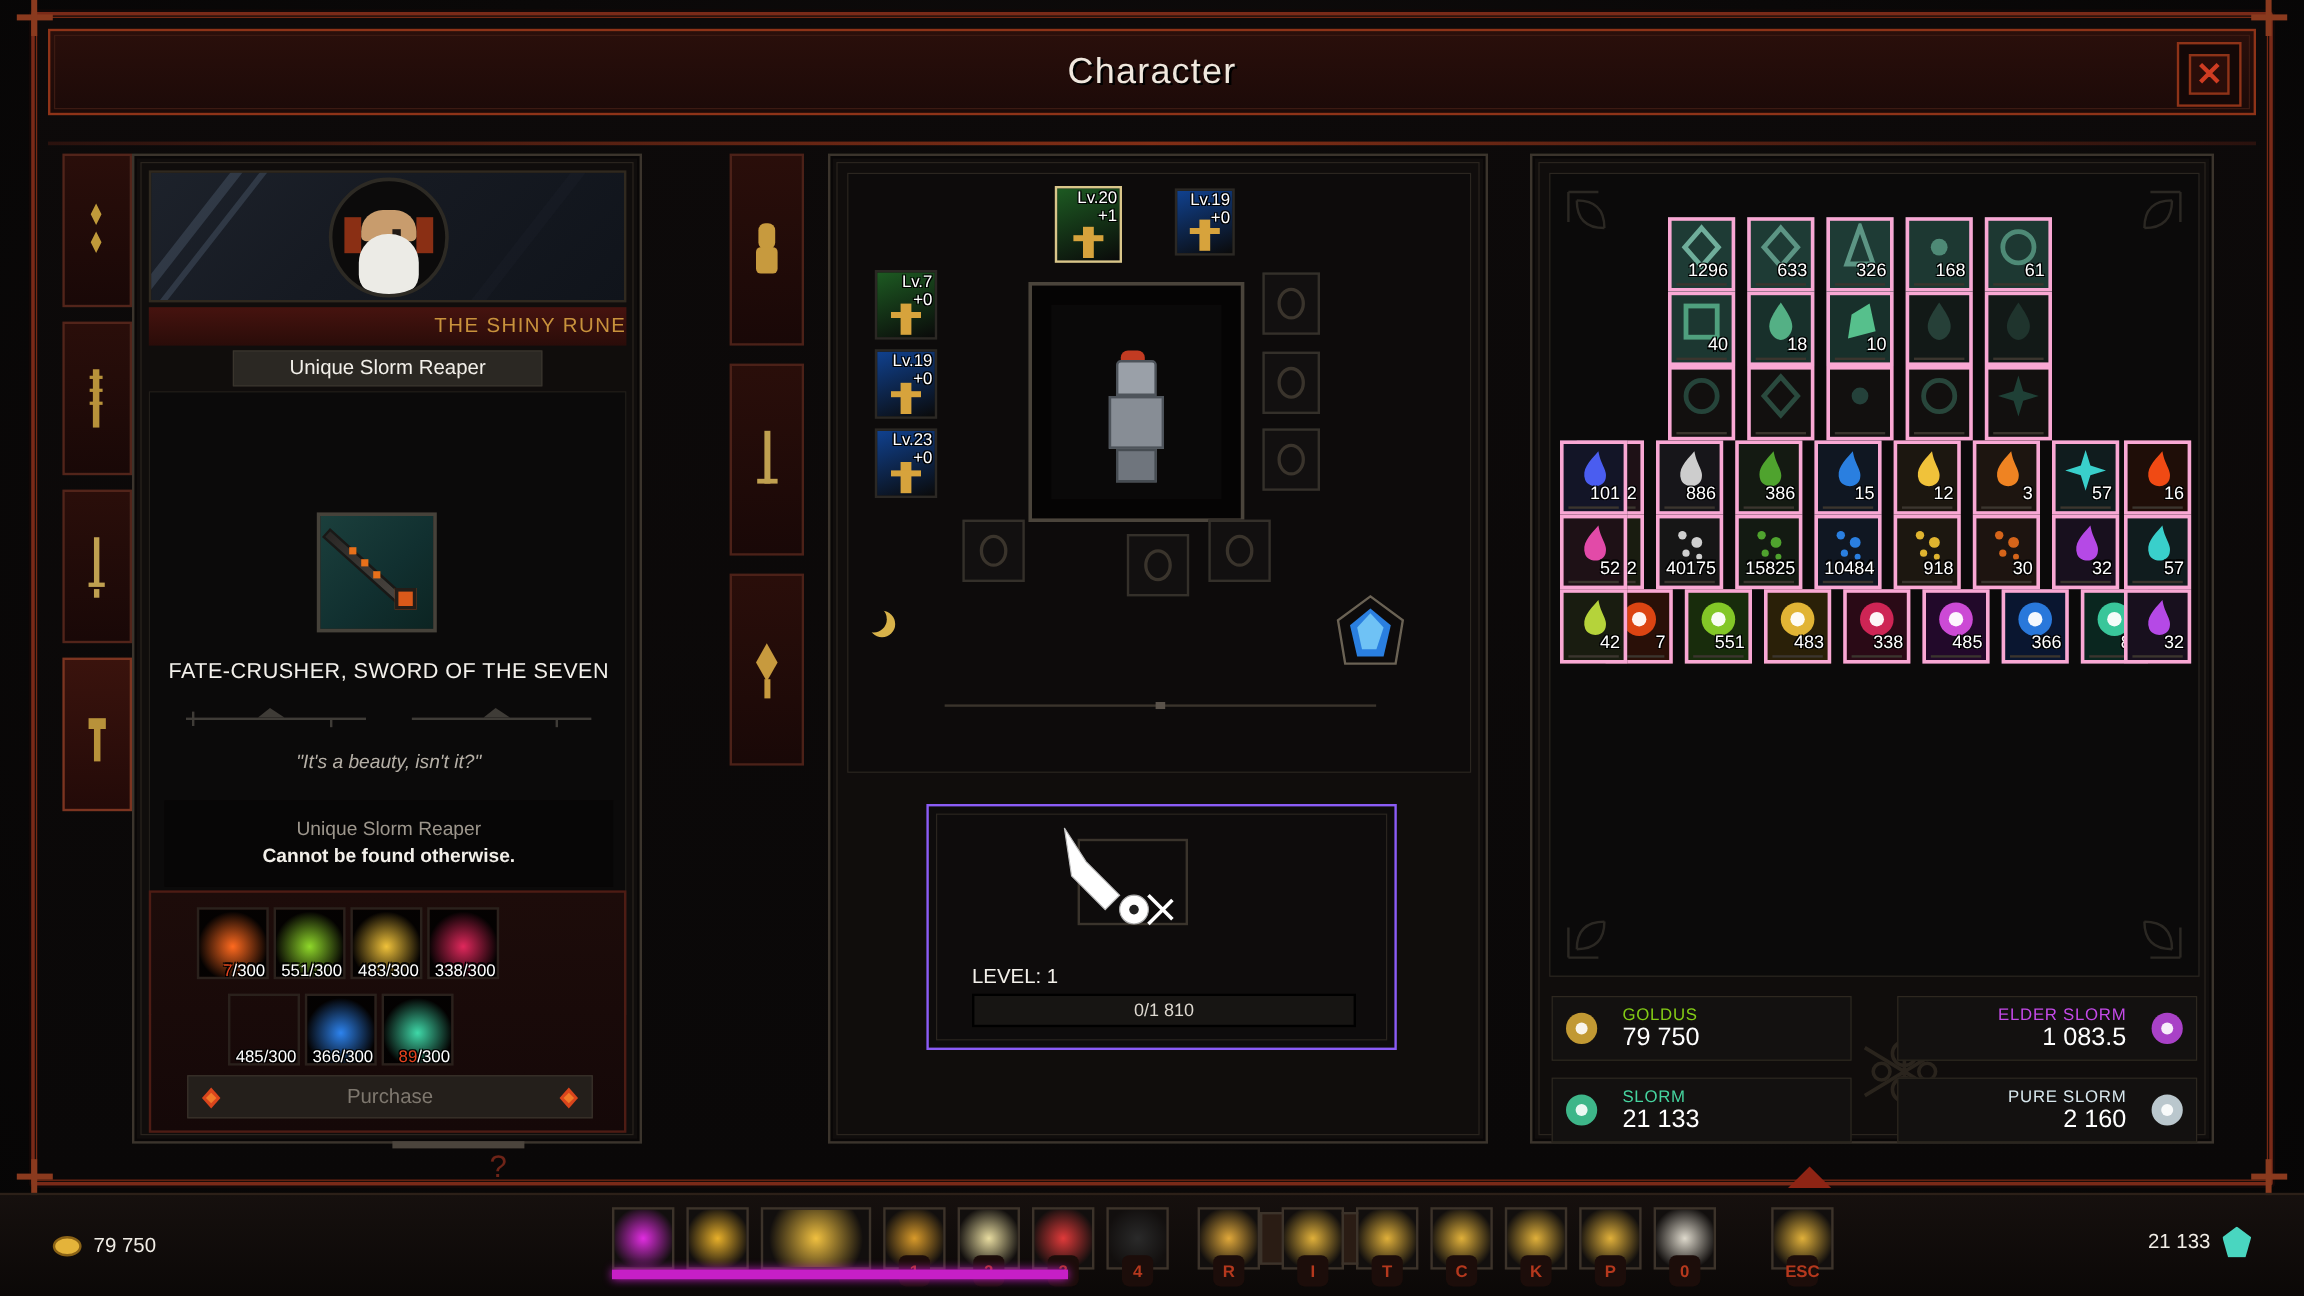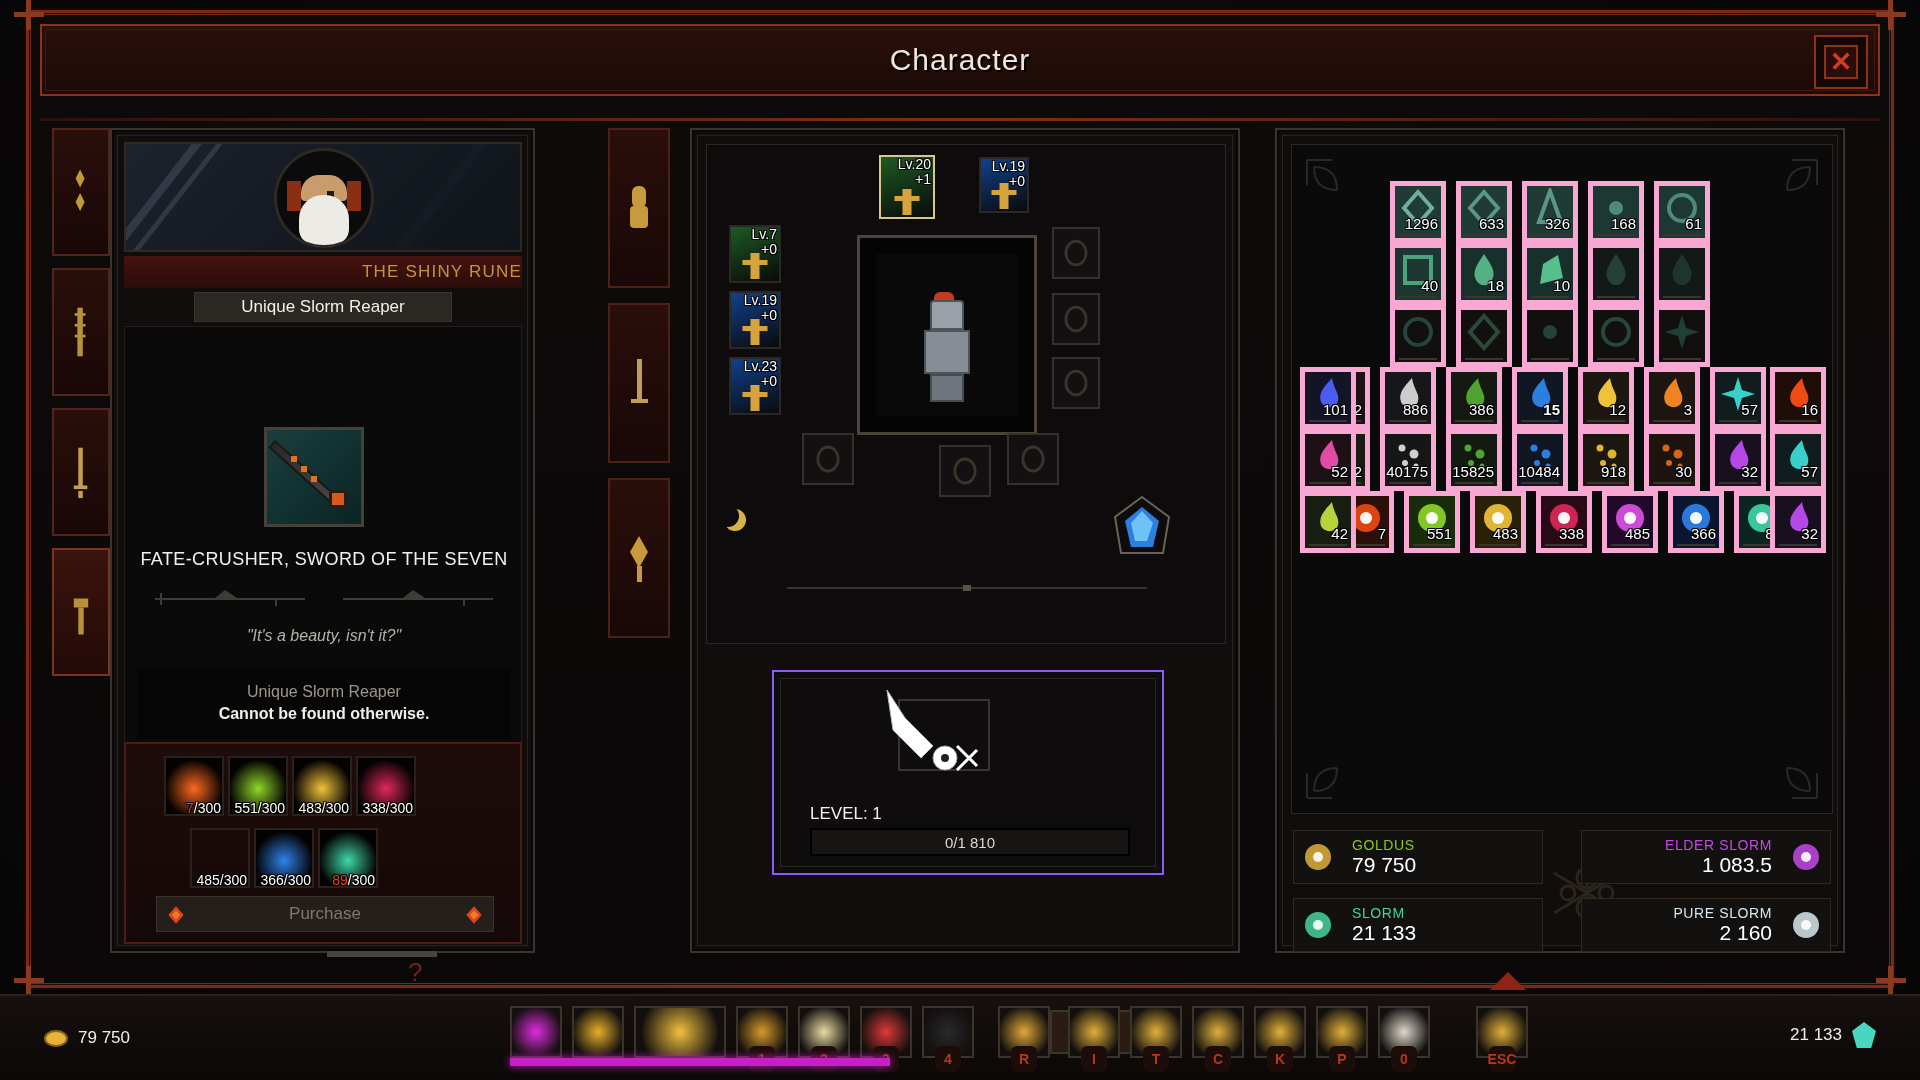--- a/index.html
+++ b/index.html
@@ -166,21 +166,21 @@
   .wlevel{ position:absolute; left:36px; top:132px; color:#f3f0ea; font-size:17px; }
   .wbar{ position:absolute; left:36px; top:156px; width:320px; height:28px;
     background:#171513; border:2px solid #000; display:flex; align-items:center;
     justify-content:center; }
   .wbar span{ color:#ddd8d0; font-size:15px; }
 
   
   .rightpanel{ left:1275px; top:128px; width:570px; height:825px; }
   .rp-inv{ position:absolute; left:14px; top:14px; width:542px; height:670px;
     background:#0b0a0a; border:1px solid #2b2620; }
-  .invcell{ position:absolute; width:56px; height:62px; border:5px solid #f9a8d4;
+  .invcell{ position:absolute; width:56px; height:62px; border:3px solid #f9a8d4;
     background:#141211; }
   .invcell .cnt{ position:absolute; right:3px; bottom:6px; font-size:15px; color:#fff;
     text-shadow:1px 1px 0 #000,-1px 1px 0 #000,1px -1px 0 #000,-1px -1px 0 #000; }
   .invcell .underline{ position:absolute; left:4px; bottom:2px; right:4px; height:2px;
     background:#3b352e; }
   .gem{ position:absolute; left:50%; top:22px; transform:translate(-50%,-50%); }
 
   .orn{ position:absolute; opacity:.5; }
 
   .cur-wrap{ position:absolute; left:16px; top:700px; width:538px; height:130px; }
@@ -608,21 +608,21 @@
           <div class="cnt">886</div>
           <div class="underline"></div>
         </div>
         <div class="invcell" style="left: 154px; top: 222px; background: rgb(20, 26, 18);">
           <svg class="gem" width="40" height="40" viewBox="0 0 40 40">
             <path d="M24 4 C16 13 10 19 13 28 C16 35 28 35 30 27 C32 20 26 16 24 4 Z" fill="#4fa32e"></path>
           </svg>
           <div class="cnt">386</div>
           <div class="underline"></div>
         </div>
-        <div class="invcell" style="left: 220px; top: 222px; background: rgb(16, 23, 34); font-weight: bold;">
+        <div class="invcell" style="left: 220px; top: 222px; background: rgb(16, 23, 34);">
           <svg class="gem" width="40" height="40" viewBox="0 0 40 40">
             <path d="M24 4 C16 13 10 19 13 28 C16 35 28 35 30 27 C32 20 26 16 24 4 Z" fill="#2a7fe0"></path>
           </svg>
           <div class="cnt">15</div>
           <div class="underline"></div>
         </div>
         <div class="invcell" style="left: 286px; top: 222px; background: rgb(28, 23, 16);">
           <svg class="gem" width="40" height="40" viewBox="0 0 40 40">
             <path d="M24 4 C16 13 10 19 13 28 C16 35 28 35 30 27 C32 20 26 16 24 4 Z" fill="#f0c23a"></path>
           </svg>

